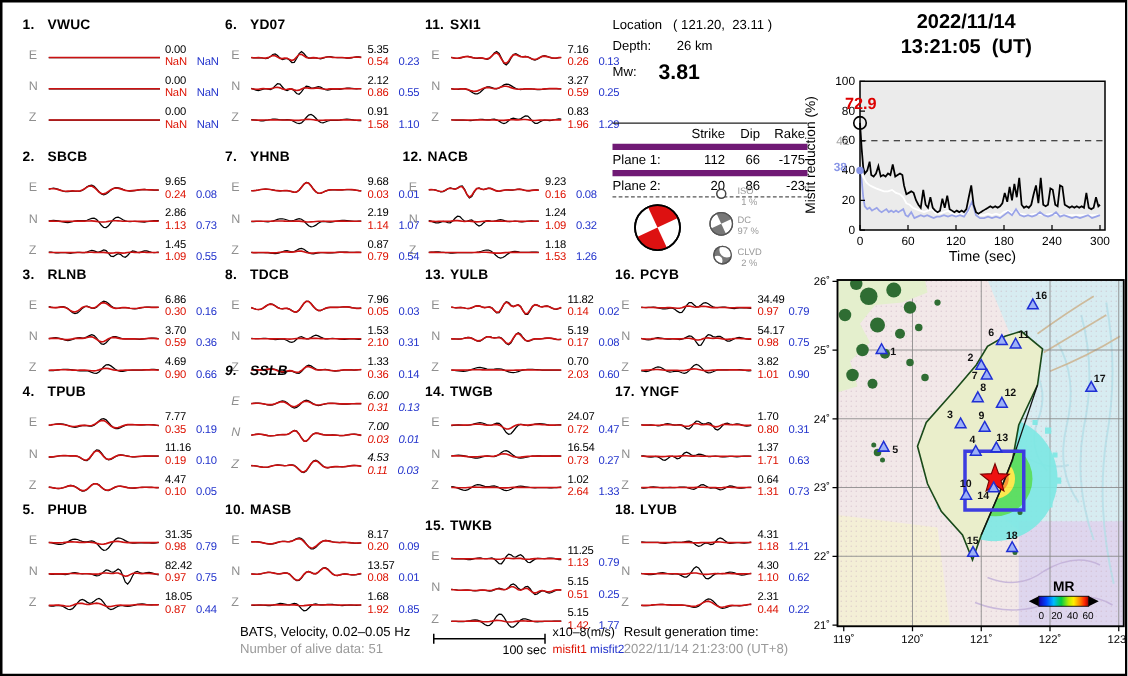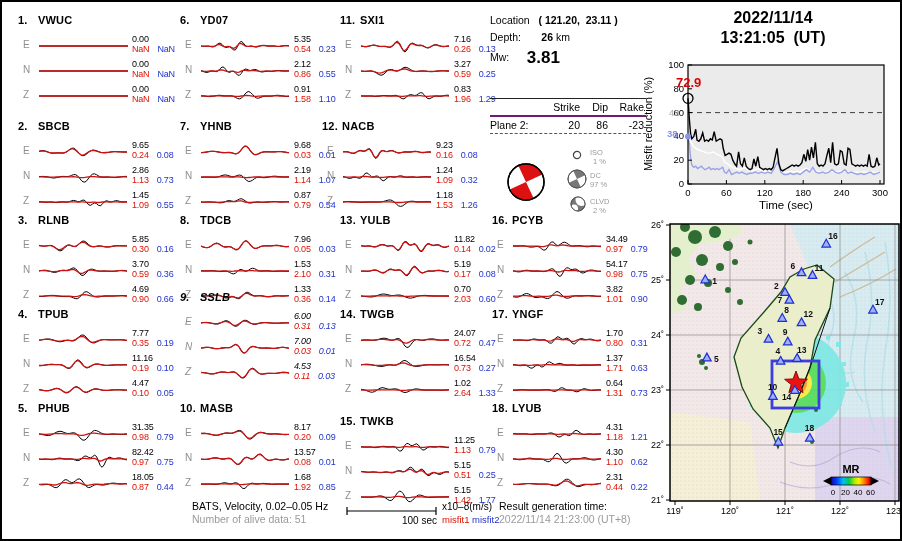--- a/index.html
+++ b/index.html
@@ -13,24 +13,24 @@
   .comp-label{position:absolute;left:5px;top:5px;font-size:10px;color:#8f8f8f}
   .comp-svg{position:absolute;left:20px;top:0}
   .nums{position:absolute;left:114px;top:0;font-size:9px;line-height:10px;white-space:nowrap;letter-spacing:-.2px}
   .amp{color:#000}
   .m1{color:#dd1100}
   .m2{color:#2233cc;margin-left:8px}
   
   .bestfit{position:absolute;left:488px;top:12px;width:158px;height:198px;font-size:10.5px;color:#000}
   .bf-title{font-size:12px;font-weight:bold;margin-bottom:8px}
   .bf-row{margin-bottom:5px;white-space:pre}
-  .bf-val{font-weight:bold}
+  .bf-val{font-weight:normal}
   .bf-mw{font-size:17px;font-weight:bold;vertical-align:middle}
   .bf-table{position:absolute;left:0;top:84px;width:156px;font-size:10.5px}
-  .bf-tr{display:flex;border-bottom:2px solid #701a75;padding:2px 0}
+  .bf-tr{display:flex;border-bottom:5px solid #701a75;padding:2px 0}
   .bf-tr.first{border-top:1px solid #222}
   .bf-tr.last{border-bottom:1px dashed #555}
   .bf-c0{width:52px}.bf-c1{width:38px;text-align:right}.bf-c2{width:28px;text-align:right}.bf-c3{width:36px;text-align:right}
   .bf-hdr .bf-c1,.bf-hdr .bf-c2,.bf-hdr .bf-c3{font-weight:normal}
   .decomp-label{position:absolute;font-size:7.5px;color:#9a9a9a;line-height:8.5px}
   
   .hdr{position:absolute;left:645px;width:252px;text-align:center;font-weight:bold;font-size:16px;color:#000}
   
   .ft{position:absolute;font-size:10.5px;color:#000;white-space:pre}
   .ft.gray{color:#9a9a9a}
@@ -119,21 +119,21 @@
       </div>
       <div class="wf-block" style="left: 16px; top: 212px;">
         <div class="wf-title"><span class="wf-num">3.</span><span>RLNB</span></div>
         <div class="comp-row" style="top: 20px;">
           <span class="comp-label">E</span>
           <svg width="92" height="24" class="comp-svg">
             <path d="M1.0 11.3 L2.9 11.7 L4.8 12.0 L6.7 12.1 L8.7 11.9 L10.6 11.5 L12.5 11.4 L14.4 11.8 L16.3 12.9 L18.2 14.6 L20.1 16.1 L22.0 16.9 L24.0 16.3 L25.9 14.7 L27.8 12.7 L29.7 11.3 L31.6 11.0 L33.5 11.7 L35.4 12.5 L37.3 12.7 L39.3 11.7 L41.2 9.8 L43.1 8.0 L45.0 7.0 L46.9 7.4 L48.8 8.8 L50.7 10.6 L52.7 12.0 L54.6 12.7 L56.5 12.7 L58.4 12.4 L60.3 12.0 L62.2 12.0 L64.1 12.2 L66.0 12.6 L68.0 12.9 L69.9 13.0 L71.8 12.9 L73.7 12.6 L75.6 12.2 L77.5 11.9 L79.4 11.7 L81.3 11.7 L83.3 11.8 L85.2 11.9 L87.1 11.9 L89.0 11.8" fill="none" stroke="#000" stroke-width="1"></path>
             <path d="M1.0 11.6 L2.9 11.9 L4.8 12.1 L6.7 12.1 L8.7 11.9 L10.6 11.7 L12.5 11.6 L14.4 12.1 L16.3 13.1 L18.2 14.3 L20.1 15.3 L22.0 15.6 L24.0 14.9 L25.9 13.5 L27.8 12.0 L29.7 11.2 L31.6 11.2 L33.5 11.8 L35.4 12.4 L37.3 12.3 L39.3 11.3 L41.2 9.8 L43.1 8.5 L45.0 8.1 L46.9 8.7 L48.8 10.0 L50.7 11.4 L52.7 12.3 L54.6 12.7 L56.5 12.6 L58.4 12.3 L60.3 12.0 L62.2 12.1 L64.1 12.3 L66.0 12.6 L68.0 12.8 L69.9 12.8 L71.8 12.6 L73.7 12.3 L75.6 12.0 L77.5 11.8 L79.4 11.8 L81.3 11.8 L83.3 11.9 L85.2 11.9 L87.1 11.9 L89.0 11.8" fill="none" stroke="#cc1111" stroke-width="1.3"></path>
           </svg>
           <div class="nums">
-            <div class="amp">5.85</div>
+            <div class="amp">6.86</div>
             <div><span class="m1">0.30</span><span class="m2">0.16</span></div>
           </div>
         </div>
         <div class="comp-row" style="top: 45px;">
           <span class="comp-label">N</span>
           <svg width="92" height="24" class="comp-svg">
             <path d="M1.0 11.9 L2.9 11.6 L4.8 11.3 L6.7 11.2 L8.7 11.4 L10.6 11.9 L12.5 12.5 L14.4 13.1 L16.3 13.4 L18.2 13.2 L20.1 12.6 L22.0 11.8 L24.0 11.3 L25.9 11.2 L27.8 11.4 L29.7 11.3 L31.6 10.5 L33.5 9.5 L35.4 8.8 L37.3 9.5 L39.3 11.5 L41.2 14.1 L43.1 16.1 L45.0 16.5 L46.9 15.2 L48.8 13.1 L50.7 11.2 L52.7 10.2 L54.6 10.2 L56.5 10.8 L58.4 11.5 L60.3 12.0 L62.2 12.1 L64.1 12.1 L66.0 12.1 L68.0 12.1 L69.9 12.2 L71.8 12.3 L73.7 12.4 L75.6 12.3 L77.5 12.2 L79.4 11.9 L81.3 11.6 L83.3 11.4 L85.2 11.4 L87.1 11.7 L89.0 12.0" fill="none" stroke="#000" stroke-width="1"></path>
             <path d="M1.0 11.9 L2.9 11.7 L4.8 11.6 L6.7 11.7 L8.7 11.8 L10.6 12.1 L12.5 12.4 L14.4 12.7 L16.3 12.7 L18.2 12.4 L20.1 12.1 L22.0 11.7 L24.0 11.6 L25.9 11.7 L27.8 11.7 L29.7 11.5 L31.6 11.0 L33.5 10.5 L35.4 10.4 L37.3 11.2 L39.3 12.5 L41.2 13.8 L43.1 14.5 L45.0 14.2 L46.9 13.2 L48.8 12.0 L50.7 11.2 L52.7 10.9 L54.6 11.1 L56.5 11.5 L58.4 11.9 L60.3 12.1 L62.2 12.1 L64.1 12.1 L66.0 12.0 L68.0 12.1 L69.9 12.1 L71.8 12.2 L73.7 12.2 L75.6 12.1 L77.5 12.0 L79.4 11.8 L81.3 11.7 L83.3 11.7 L85.2 11.8 L87.1 11.9 L89.0 12.1" fill="none" stroke="#cc1111" stroke-width="1.3"></path>
           </svg>
           <div class="nums">
@@ -698,20 +698,26 @@
   <div class="bestfit">
     <div class="bf-row"><span>Location</span>   <span class="bf-val">( 121.20,  23.11 )</span></div>
     <div class="bf-row"><span>Depth:</span>       <span class="bf-val">26</span> <span>km</span></div>
     <div class="bf-row"><span>Mw:</span>      <span class="bf-mw">3.81</span></div>
     <div class="bf-table">
       <div class="bf-tr bf-hdr first">
         <span class="bf-c0"></span>
         <span class="bf-c1">Strike</span>
         <span class="bf-c2">Dip</span>
         <span class="bf-c3">Rake</span>
+      </div>
+      <div class="bf-tr">
+        <span class="bf-c0">Plane 1:</span>
+        <span class="bf-c1">112</span>
+        <span class="bf-c2">66</span>
+        <span class="bf-c3">-175</span>
       </div>
       <div class="bf-tr last">
         <span class="bf-c0">Plane 2:</span>
         <span class="bf-c1">20</span>
         <span class="bf-c2">86</span>
         <span class="bf-c3">-23</span>
       </div>
     </div>
 
     <svg width="40" height="40" style="position:absolute;left:16px;top:148px">

